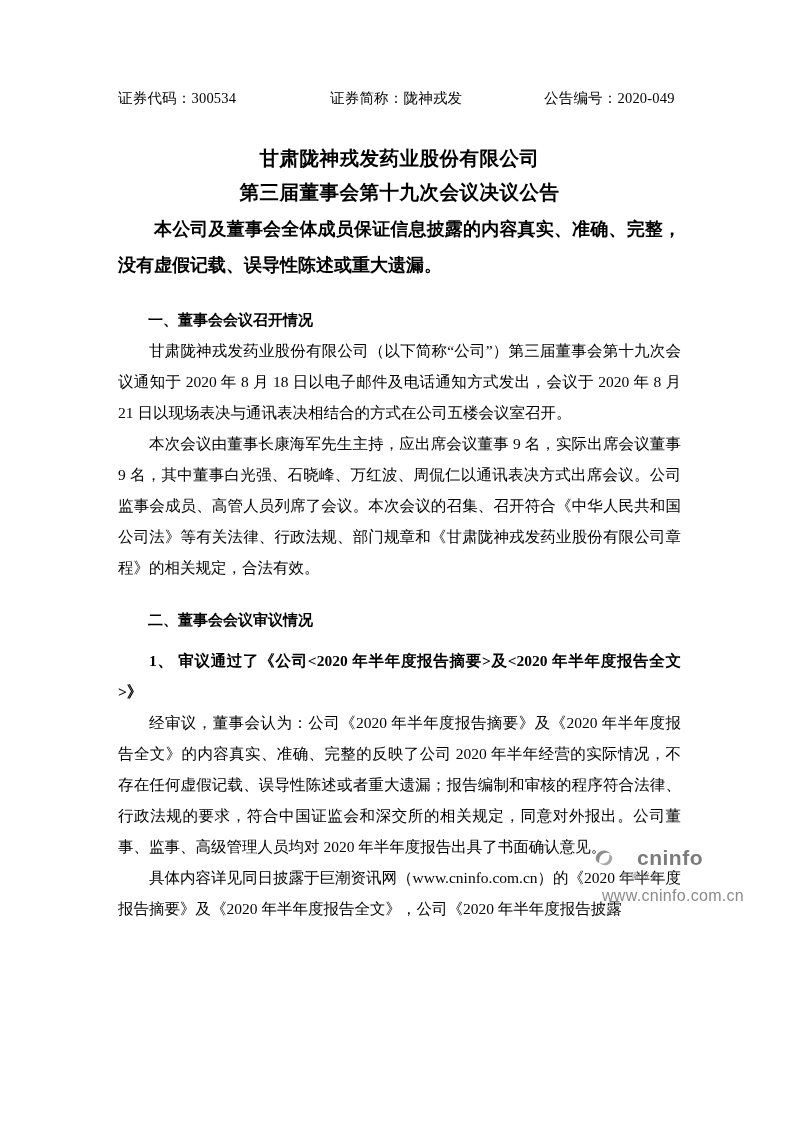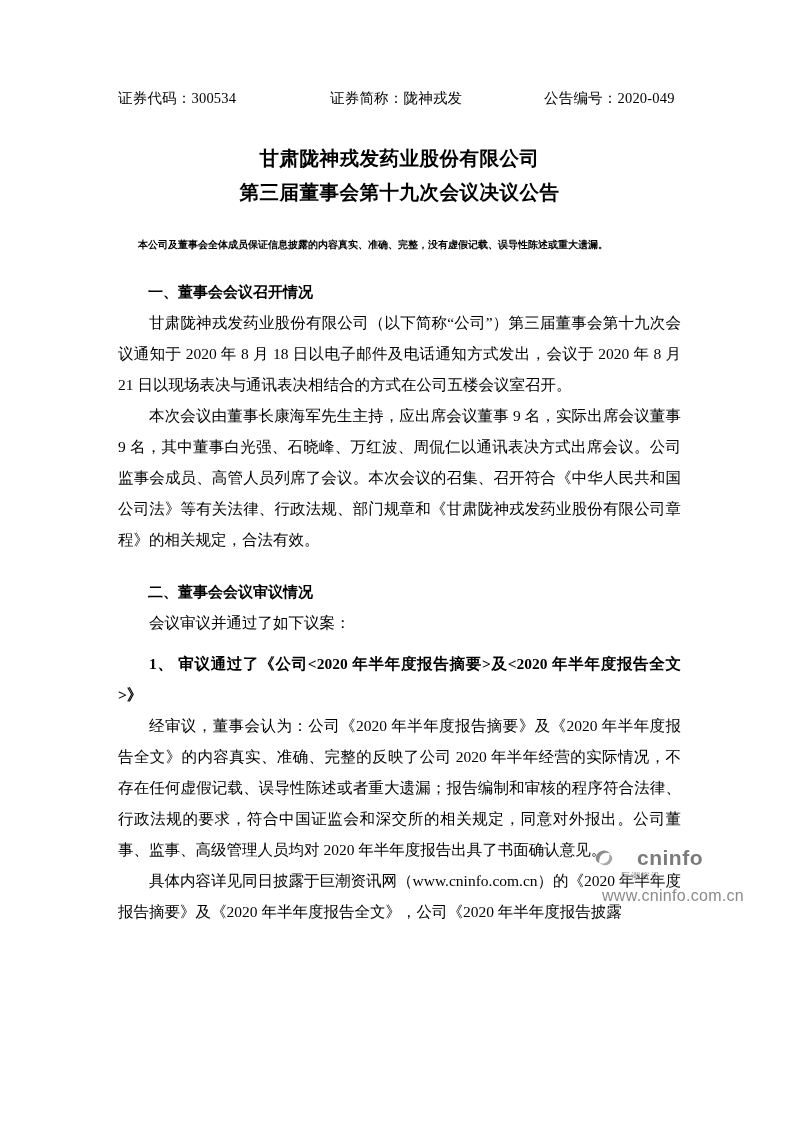--- a/index.html
+++ b/index.html
@@ -36,24 +36,23 @@
   h1.doc-title {
     font-size: 19.5px;
     font-weight: bold;
     text-align: center;
     margin: 0;
     line-height: 1.75;
     letter-spacing: 0.5px;
   }
   h1.doc-title .line2 { display: block; }
   .statement {
-    font-size: 10px;
+    font-size: 18px;
     font-weight: bold;
     line-height: 2.0;
-    margin-top: 24px;
     text-align: justify;
     text-justify: inter-ideograph;
     text-indent: 2em;
   }
   .section-head {
     font-size: 15px;
     font-weight: bold;
     line-height: 2.0;
     margin-top: 22px;
     text-indent: 2em;
@@ -135,21 +134,20 @@
     <span class="line2">第三届董事会第十九次会议决议公告</span>
   </h1>
 
   <div class="statement">本公司及董事会全体成员保证信息披露的内容真实、准确、完整，没有虚假记载、误导性陈述或重大遗漏。</div>
 
   <div class="section-head">一、董事会会议召开情况</div>
   <p class="body-p">甘肃陇神戎发药业股份有限公司（以下简称“公司”）第三届董事会第十九次会议通知于 2020 年 8 月 18 日以电子邮件及电话通知方式发出，会议于 2020 年 8 月 21 日以现场表决与通讯表决相结合的方式在公司五楼会议室召开。</p>
   <p class="body-p tight">本次会议由董事长康海军先生主持，应出席会议董事 9 名，实际出席会议董事 9 名，其中董事白光强、石晓峰、万红波、周侃仁以通讯表决方式出席会议。公司监事会成员、高管人员列席了会议。本次会议的召集、召开符合《中华人民共和国公司法》等有关法律、行政法规、部门规章和《甘肃陇神戎发药业股份有限公司章程》的相关规定，合法有效。</p>
 
   <div class="section-head">二、董事会会议审议情况</div>
-  <p class="body-p">会议审议并通过了如下议案：</p>
 
   <div class="item-head">1、 审议通过了《公司&lt;2020 年半年度报告摘要&gt;及&lt;2020 年半年度报告全文&gt;》</div>
   <p class="body-p gap-top">经审议，董事会认为：公司《2020 年半年度报告摘要》及《2020 年半年度报告全文》的内容真实、准确、完整的反映了公司 2020 年半年经营的实际情况，不存在任何虚假记载、误导性陈述或者重大遗漏；报告编制和审核的程序符合法律、行政法规的要求，符合中国证监会和深交所的相关规定，同意对外报出。公司董事、监事、高级管理人员均对 2020 年半年度报告出具了书面确认意见。</p>
   <p class="body-p tight">具体内容详见同日披露于巨潮资讯网（www.cninfo.com.cn）的《2020 年半年度报告摘要》及《2020 年半年度报告全文》，公司《2020 年半年度报告披露</p>
 
   <div class="footer-logo">
     <div class="logo-row">
       <svg class="logo-mark" viewBox="0 0 24 24">
         <path d="M3 14c0-5 4-9 9-9 3 0 5.5 1.4 7 3.6-2-1.2-4-1.4-6-0.9-3.2 0.8-5.2 3.2-6 6.3-0.4 1.6-0.4 3 0 4.5C4.4 17.6 3 16 3 14z" fill="#8c8c8c"></path>
         <path d="M21 13c0 4.4-3.6 8-8 8-2.4 0-4.3-1-5.6-2.6 1.7 0.9 3.4 1 5.1 0.5 2.8-0.8 4.6-3 5.2-5.8 0.3-1.4 0.2-2.7-0.2-4C20 10.2 21 11.5 21 13z" fill="#a8a8a8"></path>

